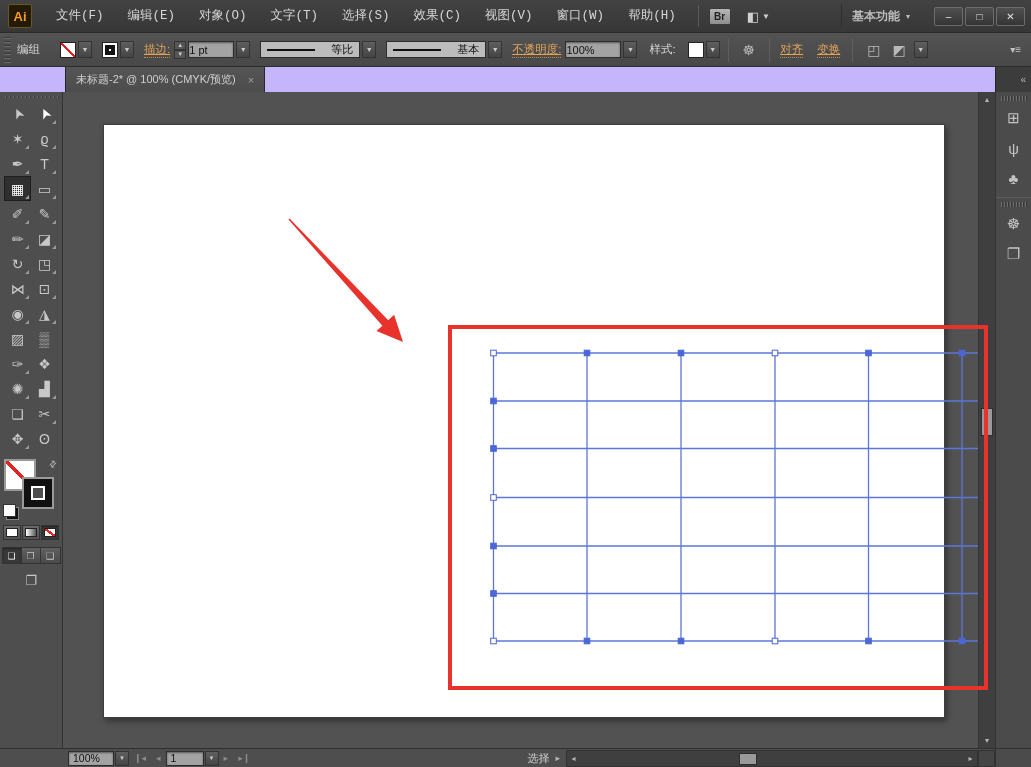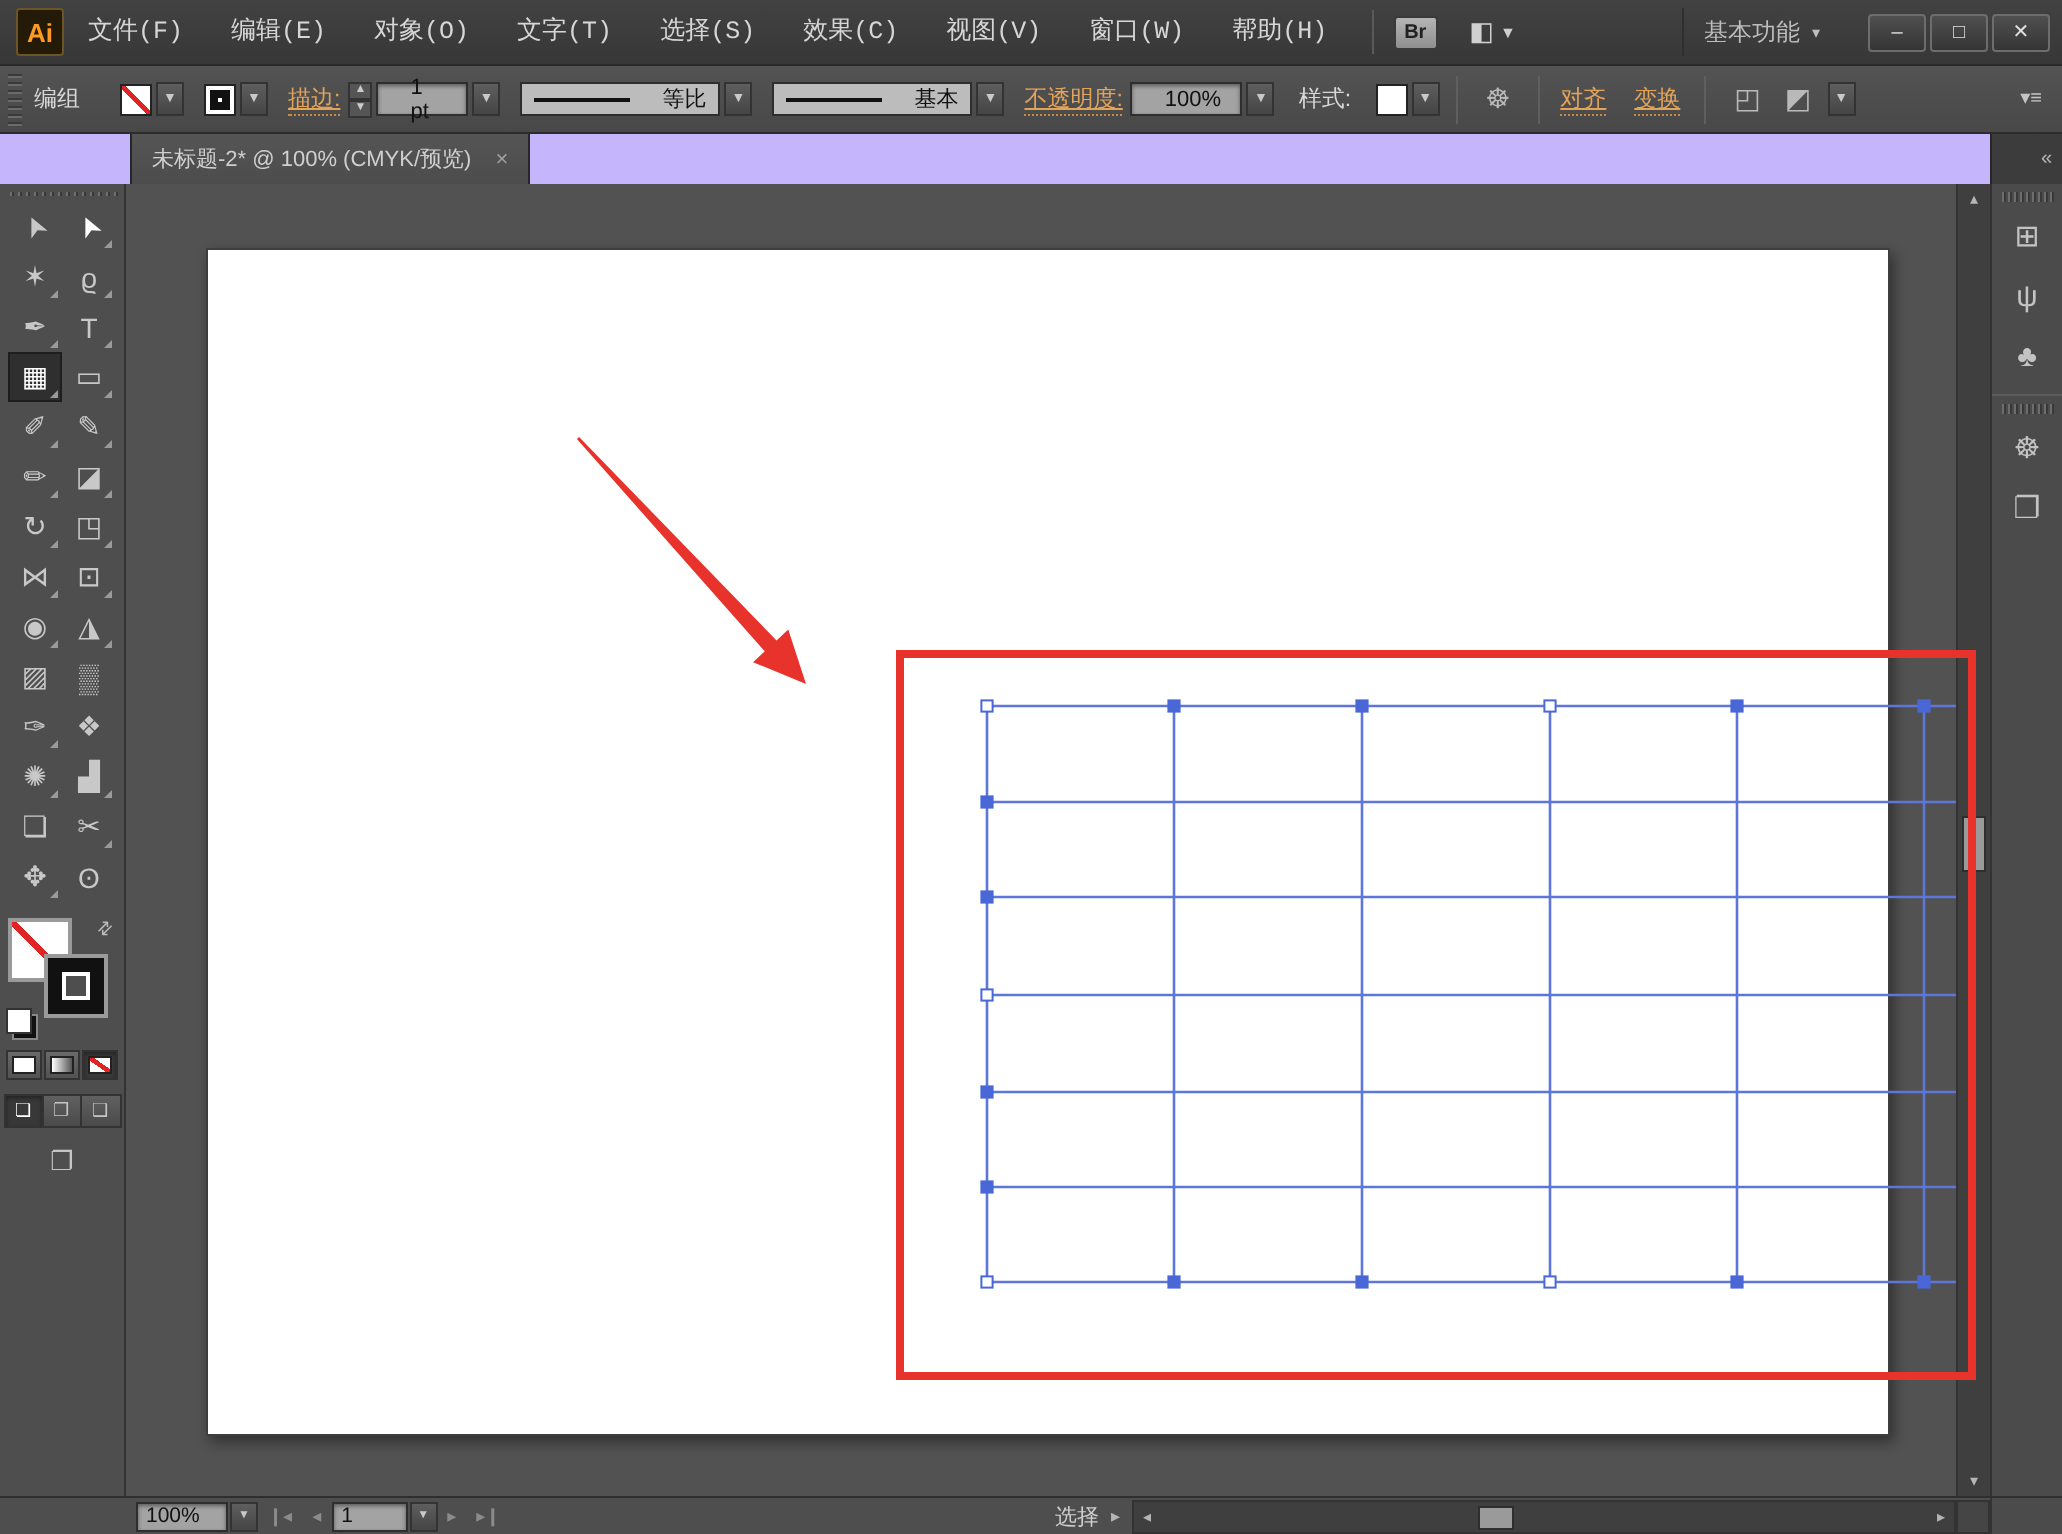--- a/index.html
+++ b/index.html
@@ -7,52 +7,52 @@
   body {
     font-family:"Liberation Sans","DejaVu Sans",sans-serif;
     background:#4e4e4e; color:#cfcfcf; position:relative;
     -webkit-user-select:none; user-select:none;
   }
   
   .menubar{ height:33px; background:linear-gradient(#424242,#373737);
     border-bottom:1px solid #2a2a2a; display:flex; align-items:center; padding:0 6px; }
   .ai-logo{ width:24px;height:24px; background:#241a08; color:#ff9a1e; font-weight:bold;
     font-size:13px; display:flex;align-items:center;justify-content:center; border-radius:2px;
-    margin:0 0 0 2px; border:1px solid #6b5526;}
+    margin:0 12px 0 2px; border:1px solid #6b5526;}
   .menu-item{ padding:0 12px; font-size:12.5px; color:#d6d6d6; line-height:33px; cursor:default;font-family:Liberation Mono, monospace;}
   .mb-sep{ width:1px; height:22px; background:#2e2e2e; border-right:1px solid #5a5a5a; margin:0 10px;}
   .br-btn{ width:22px;height:17px; background:linear-gradient(#b5b5b5,#8f8f8f); color:#222;
     font-size:10px; font-weight:bold; display:flex;align-items:center;justify-content:center;
     border-radius:2px; border:1px solid #3a3a3a; }
   .arrange-btn{ margin-left:16px; display:flex; align-items:center; gap:3px; color:#d0d0d0; font-size:13px;}
   .arrange-btn .dd{ font-size:8px; color:#cfcfcf;}
   .mb-right{ margin-left:auto; display:flex; align-items:center; }
   .workspace{ display:flex; align-items:center; gap:6px; color:#bdbdbd; font-size:12px; padding:0 10px;
-    border-left:1px solid #2e2e2e; height:24px; }
+    border-left:1px solid #2e2e2e; height:24px;font-weight:bold; }
   .workspace .dd{ font-size:8px; }
   .winbtns{ display:flex; gap:2px; margin-left:14px; }
   .winbtn{ width:29px;height:19px; background:linear-gradient(#4f4f4f,#353535); border:1px solid #6d6d6d;
     color:#e0e0e0; font-size:10px; display:flex;align-items:center;justify-content:center; border-radius:2px;}
   
   .controlbar{ height:34px; background:linear-gradient(#535353,#484848); border-bottom:1px solid #2c2c2c;
     display:flex; align-items:center; padding:0 4px; font-size:11.5px; }
   .grip-v{ width:7px; height:26px; margin-right:6px;
     background:repeating-linear-gradient(to bottom,#3a3a3a 0 1px,#6a6a6a 1px 2px,transparent 2px 4px); }
   .cb-label{ color:#d8d8d8; margin-right:10px; }
   .cb-link{ color:#e2a35b; border-bottom:1px dotted #c98a3c; margin:0 4px 0 10px; cursor:pointer;text-decoration:underline;}
   .swatch-box{ display:flex; align-items:center; margin-left:10px; }
   .sw{ width:16px;height:16px; border:1px solid #222; background:#fff; }
   .sw.none{ background:linear-gradient(to top right,#fff 44%,#e02424 44%,#e02424 56%,#fff 56%); }
   .sw.stroke-ring{ background:#fff; border:1px solid #222; box-shadow:inset 0 0 0 2px #fff, inset 0 0 0 6px #111; }
   .dd-btn{ width:14px; height:17px; margin-left:2px; background:linear-gradient(#5e5e5e,#454545);
     border:1px solid #333; color:#c9c9c9; font-size:7px; display:flex;align-items:center;justify-content:center;}
   .stepper{ display:flex; flex-direction:column; margin-right:2px; }
   .stepper span{ font-size:6px; line-height:7px; color:#ccc; background:#555; border:1px solid #333; width:12px; text-align:center;}
   .cb-input{ height:17px; background:#a3a3a3; border:1px solid #2e2e2e; color:#111;
-    box-shadow:inset 0 1px 2px rgba(0,0,0,.45); font-size:11px; padding:0 16px; display:flex; align-items:center;}
+    box-shadow:inset 0 1px 2px rgba(0,0,0,.45); font-size:11px; padding:0 0; display:flex; align-items:center;}
   .w46{width:46px;} .w56{width:56px;}
   .preview-dd{ width:100px; height:17px; background:#bcbcbc; border:1px solid #2e2e2e; margin-left:10px;
     display:flex; align-items:center; padding:0 6px; gap:16px; color:#111; font-size:11px;}
   .preview-dd .line{ flex:1; height:2px; background:#111; }
   .cb-sep{ width:1px; height:24px; background:#3a3a3a; border-right:1px solid #5f5f5f; margin:0 8px; }
   .cb-icon{ color:#b9b9b9; font-size:14px; margin:0 6px; }
   .cb-right{ margin-left:auto; color:#c5c5c5; font-size:10px; display:flex; align-items:center; gap:2px; padding-right:6px;}
   
   .tabbar{ height:25px; background:#c4b5fd; display:flex; align-items:flex-end; }
   .tabbar .spacer-l{ width:65px; height:100%; }

